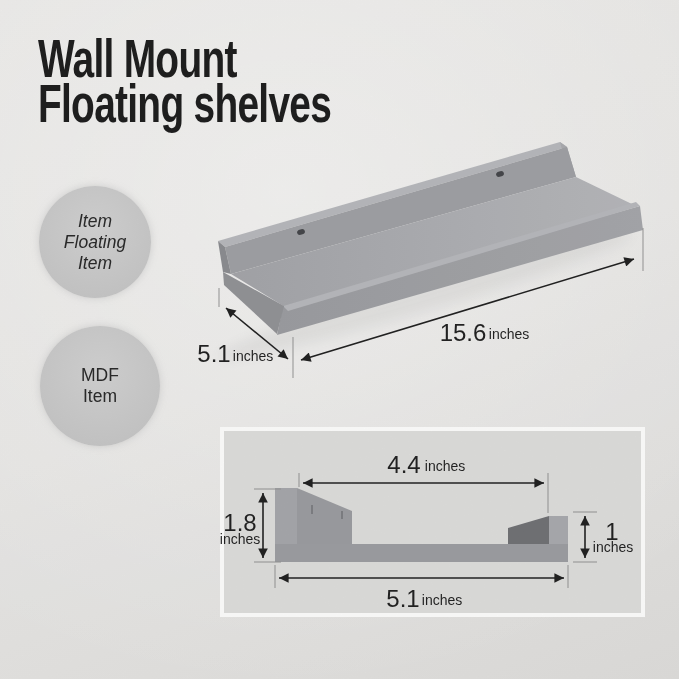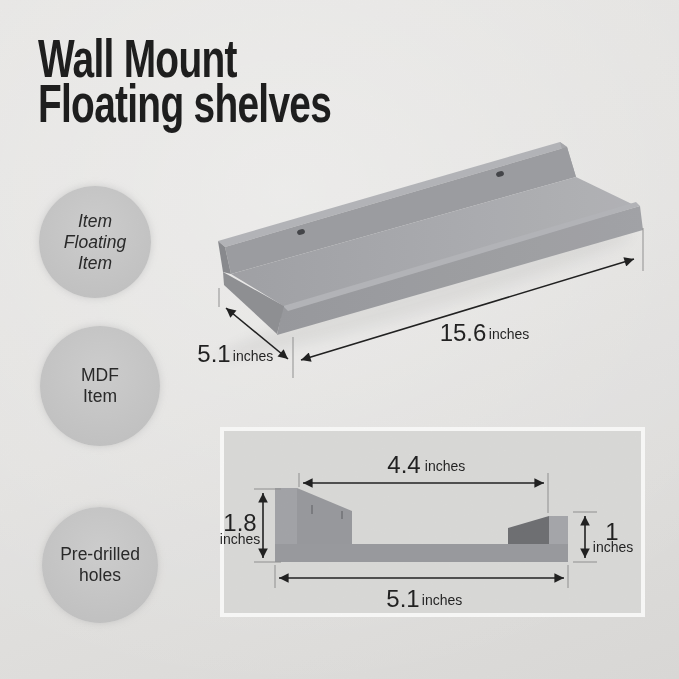--- a/index.html
+++ b/index.html
@@ -144,24 +144,20 @@
 
   <div class="badge badge-1">
     <span>Item</span>
     <span>Floating</span>
     <span>Item</span>
   </div>
   <div class="badge badge-2">
     <span>MDF</span>
     <span>Item</span>
   </div>
-  <div class="badge badge-3">
-    <span>Pre-drilled</span>
-    <span>holes</span>
-  </div>
 
   <svg class="noise" width="679" height="679">
     <defs>
       <filter id="grain">
         <feTurbulence type="fractalNoise" baseFrequency="0.85" numOctaves="2" stitchTiles="stitch"></feTurbulence>
         <feColorMatrix type="matrix" values="0 0 0 0 0.35  0 0 0 0 0.35  0 0 0 0 0.35  0.9 0.9 0.9 0 0"></feColorMatrix>
       </filter>
     </defs>
     <rect width="679" height="679" filter="url(#grain)" opacity="0.055"></rect>
   </svg>

